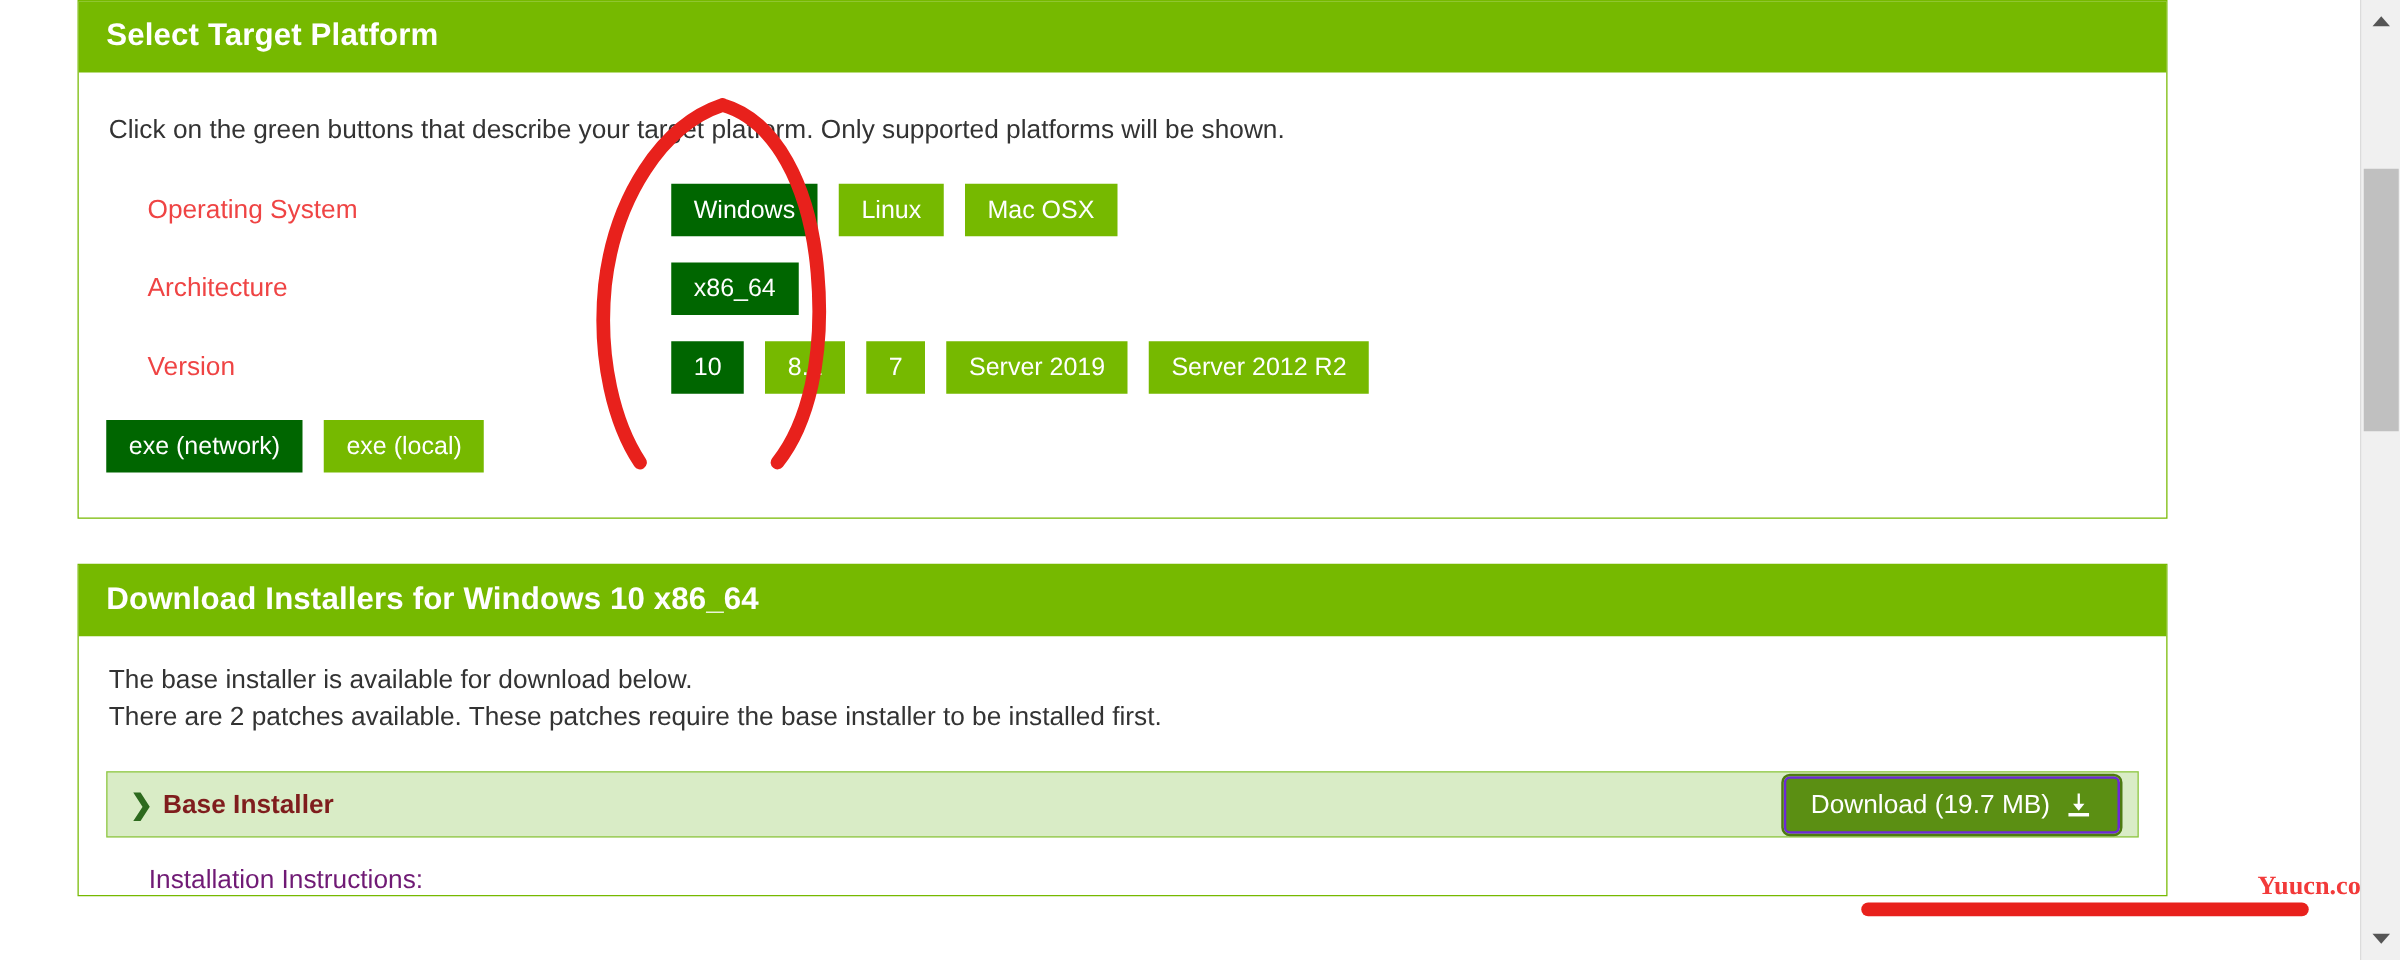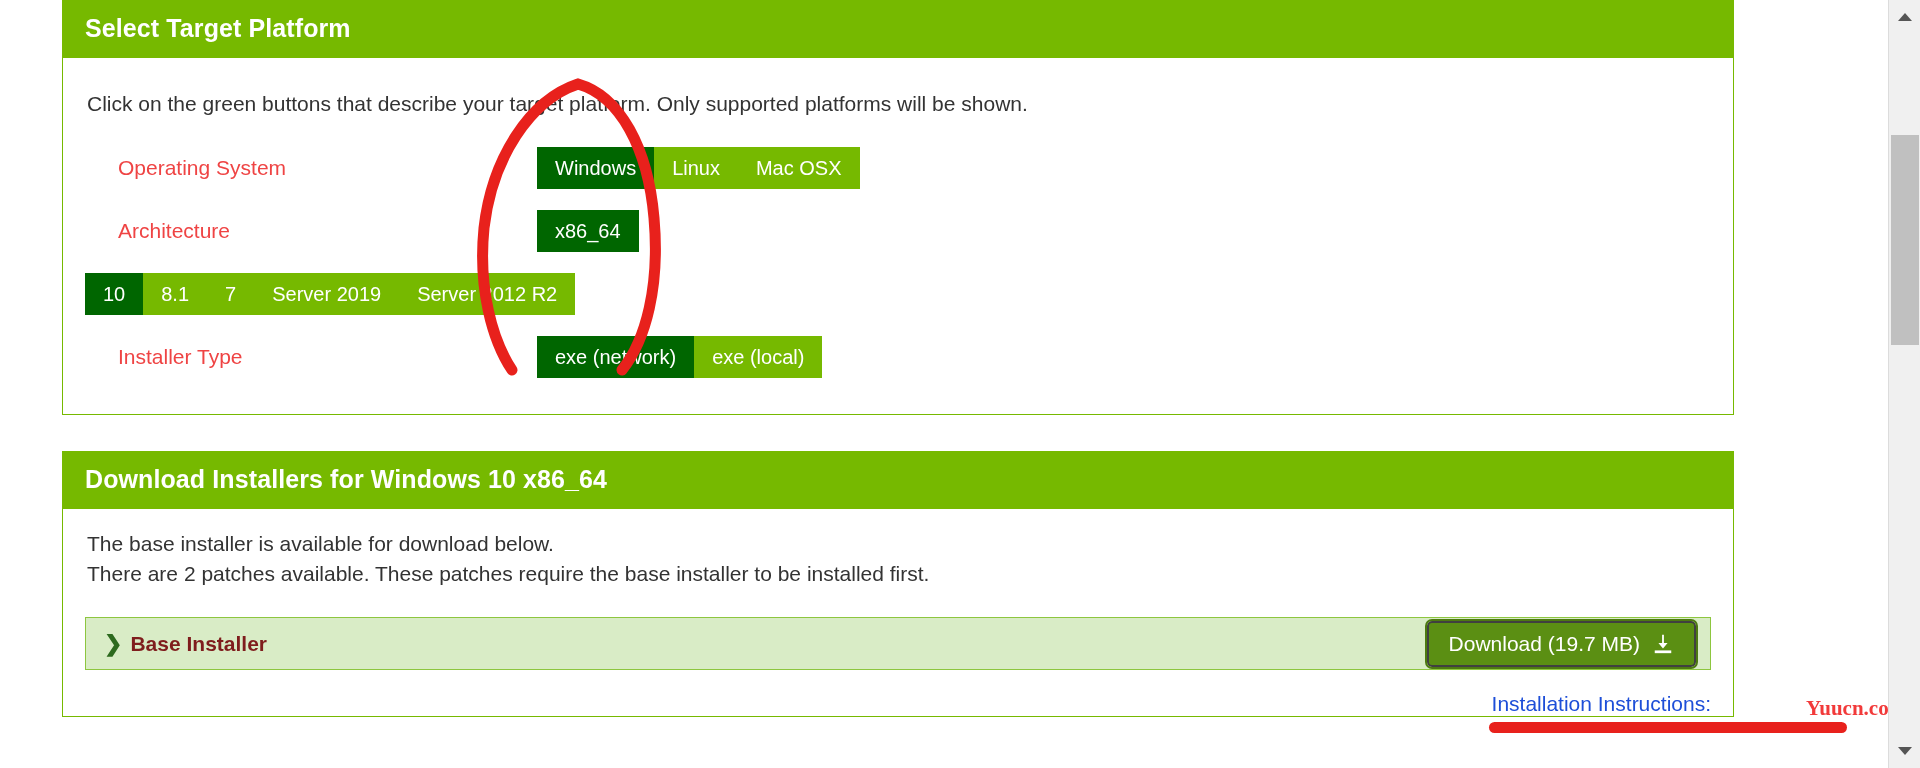--- a/index.html
+++ b/index.html
@@ -52,20 +52,21 @@
   .sel-label {
     width: 452px;
     flex: 0 0 452px;
     font-size: 21px;
     color: #ef4444;
     padding-left: 33px;
   }
   .sel-buttons {
     display: flex;
     align-items: center;
+    gap: 17px;
   }
   .pbtn {
     display: inline-flex;
     align-items: center;
     justify-content: center;
     height: 42px;
     padding: 0 18px;
     font-size: 20px;
     color: #ffffff;
     background: #76b900;
@@ -114,35 +115,34 @@
     position: absolute;
     right: 14px;
     top: 50%;
     transform: translateY(-50%);
     height: 46px;
     display: inline-flex;
     align-items: center;
     gap: 12px;
     padding: 0 20px;
     background: #5b8f13;
-    border: 2px solid #404040;
+    border: 2px solid #6d28d9;
     outline: 2px solid #4d7a10;
     border-radius: 5px;
     color: #ffffff;
     font-size: 21px;
     cursor: pointer;
     font-family: "Liberation Sans", sans-serif;
   }
   .dl-icon { width: 22px; height: 22px; display:block; }
 
   .instr {
     font-size: 21px;
-    color: #1d4ed8;
+    color: #701a75;
     padding: 22px 0 0 34px;
-    text-align: right;
   }
 
   
   .anno { position: absolute; pointer-events: none; }
   #anno-circle { left: 470px; top: 78px; }
   #anno-underline {
     left: 1489px; top: 722px;
     width: 358px; height: 11px;
     background: #e8211c;
     border-radius: 6px;
@@ -205,31 +205,31 @@
         </div>
 
         <div class="sel-row">
           <div class="sel-label">Architecture</div>
           <div class="sel-buttons">
             <button class="pbtn selected">x86_64</button>
           </div>
         </div>
 
         <div class="sel-row">
+          <div class="sel-label">Version</div>
           <div class="sel-buttons">
             <button class="pbtn selected">10</button>
             <button class="pbtn">8.1</button>
             <button class="pbtn">7</button>
             <button class="pbtn">Server 2019</button>
             <button class="pbtn">Server 2012 R2</button>
           </div>
         </div>
 
         <div class="sel-row">
-          <div class="sel-label">Installer Type</div>
           <div class="sel-buttons">
             <button class="pbtn selected">exe (network)</button>
             <button class="pbtn">exe (local)</button>
           </div>
         </div>
       </div>
     </div>
 
     <div class="gap"></div>
 

